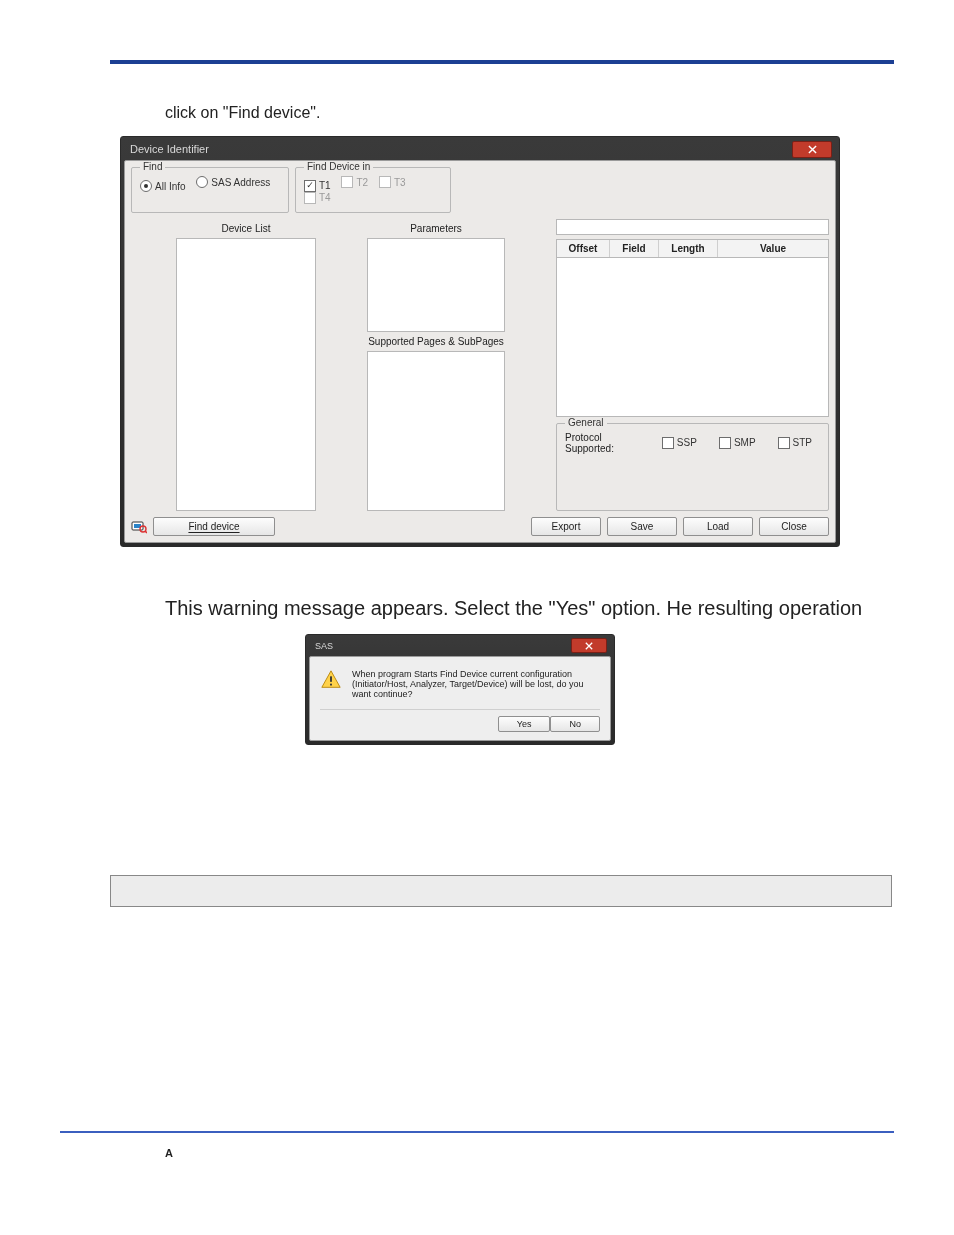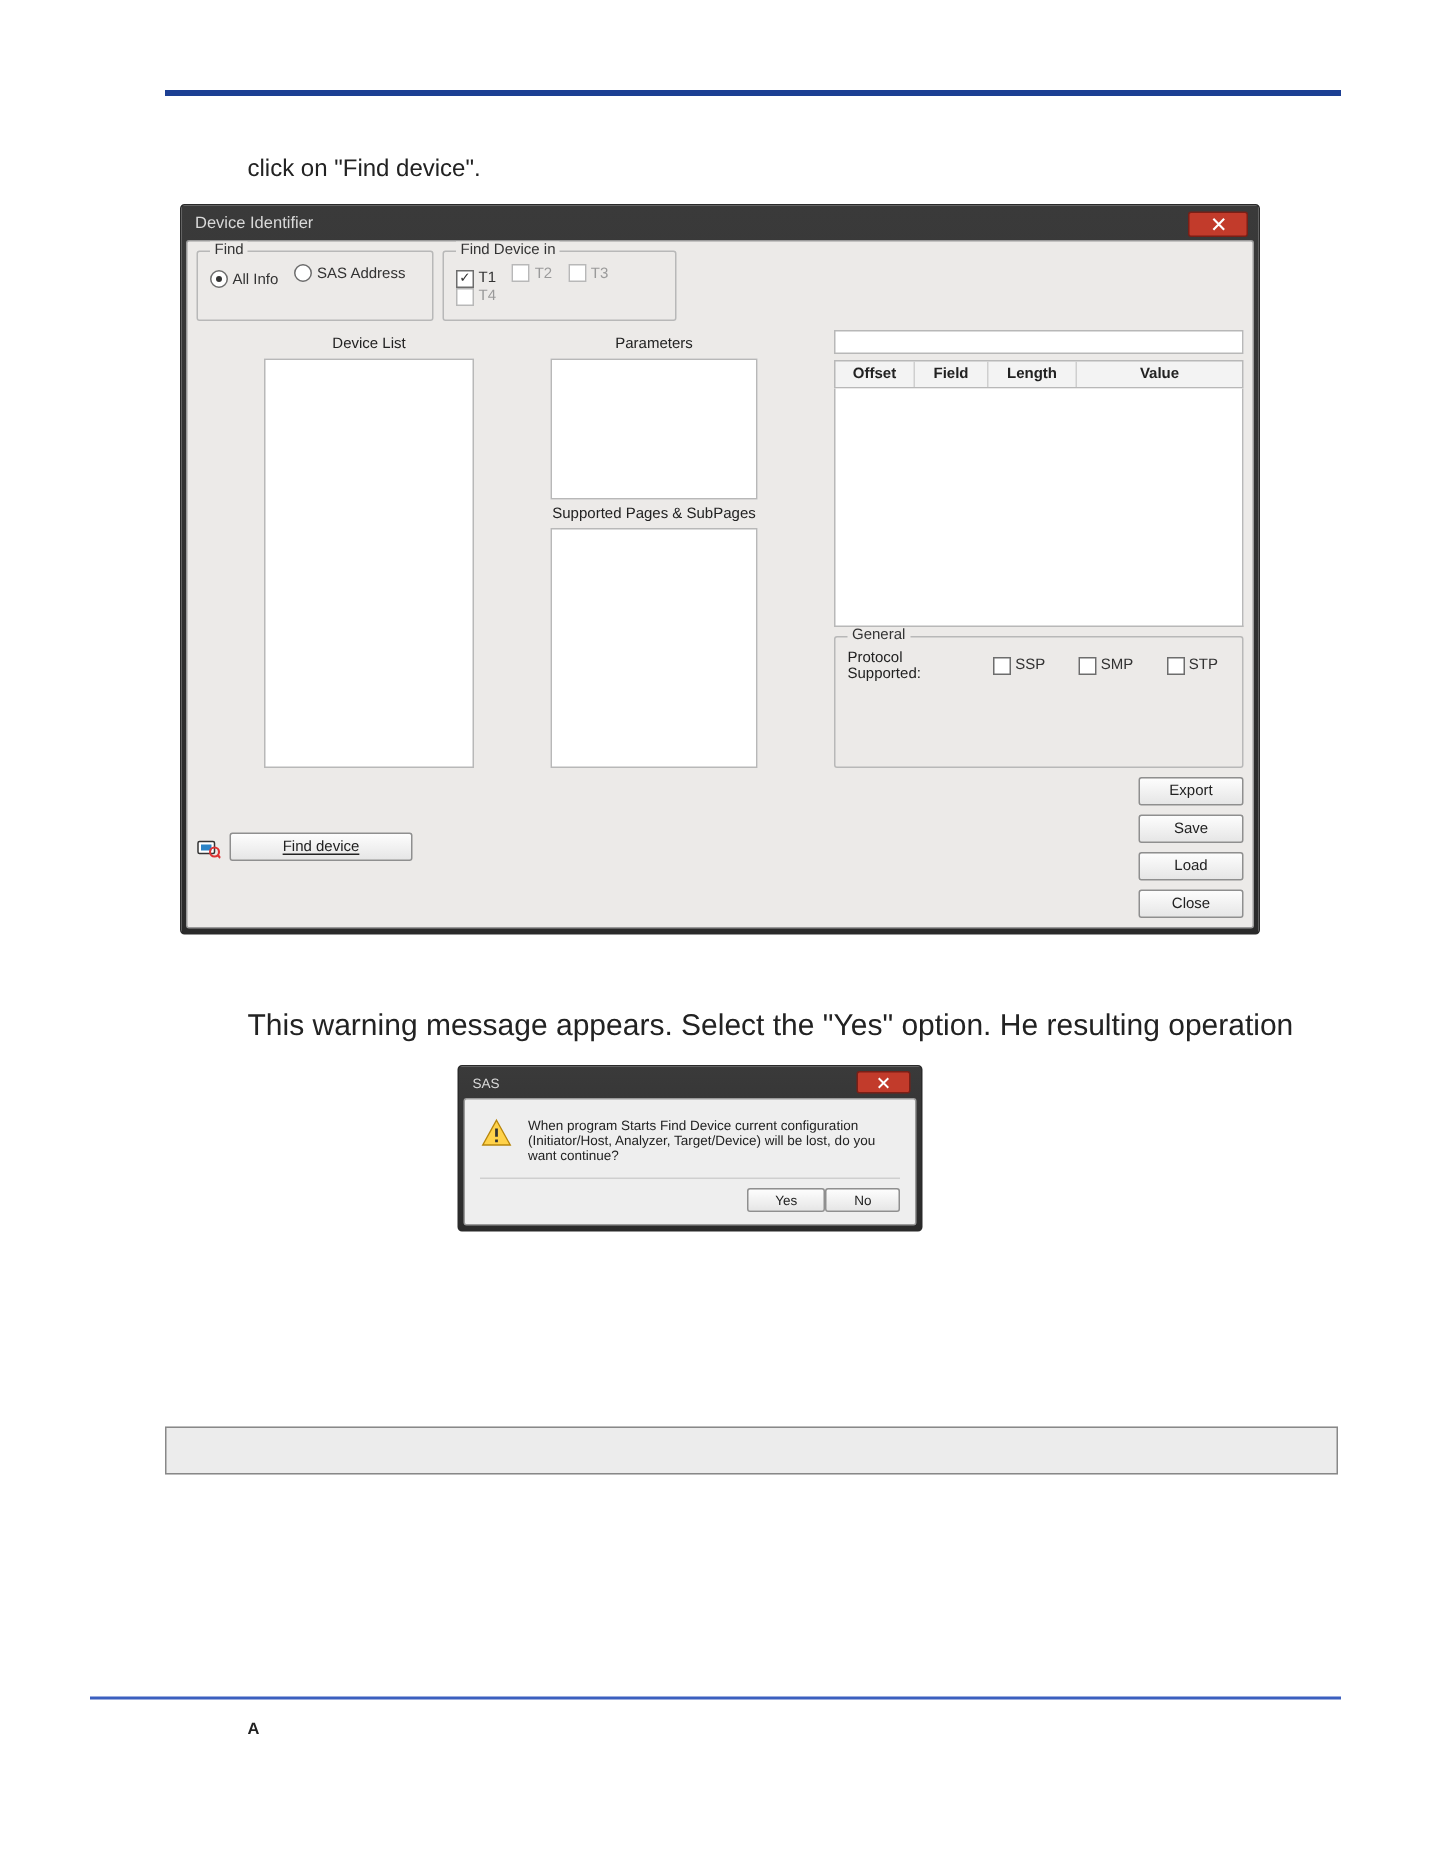--- a/index.html
+++ b/index.html
@@ -161,21 +161,21 @@
           <span class="icon16">
             <svg viewBox="0 0 16 16">
                 <rect x="1" y="4" width="11" height="8" rx="1" fill="#fff" stroke="#333"></rect>
                 <rect x="3" y="6" width="7" height="4" fill="#2a83c7"></rect>
                 <circle cx="12" cy="11" r="3" fill="none" stroke="#d33" stroke-width="1.4"></circle>
                 <line x1="14" y1="13" x2="16" y2="15" stroke="#d33" stroke-width="1.6"></line>
               </svg>
           </span>
           <span class="btn" style="min-width:96px;text-decoration:underline;text-underline-offset:2px;">Find device</span>
         </div>
-        <div style="display:flex;gap:6px;flex-direction:column;">
+        <div style="display:flex;gap:6px;">
           <span class="btn">Export</span>
           <span class="btn">Save</span>
           <span class="btn">Load</span>
           <span class="btn">Close</span>
         </div>
       </div>
 
     </div>
   </div>
 

